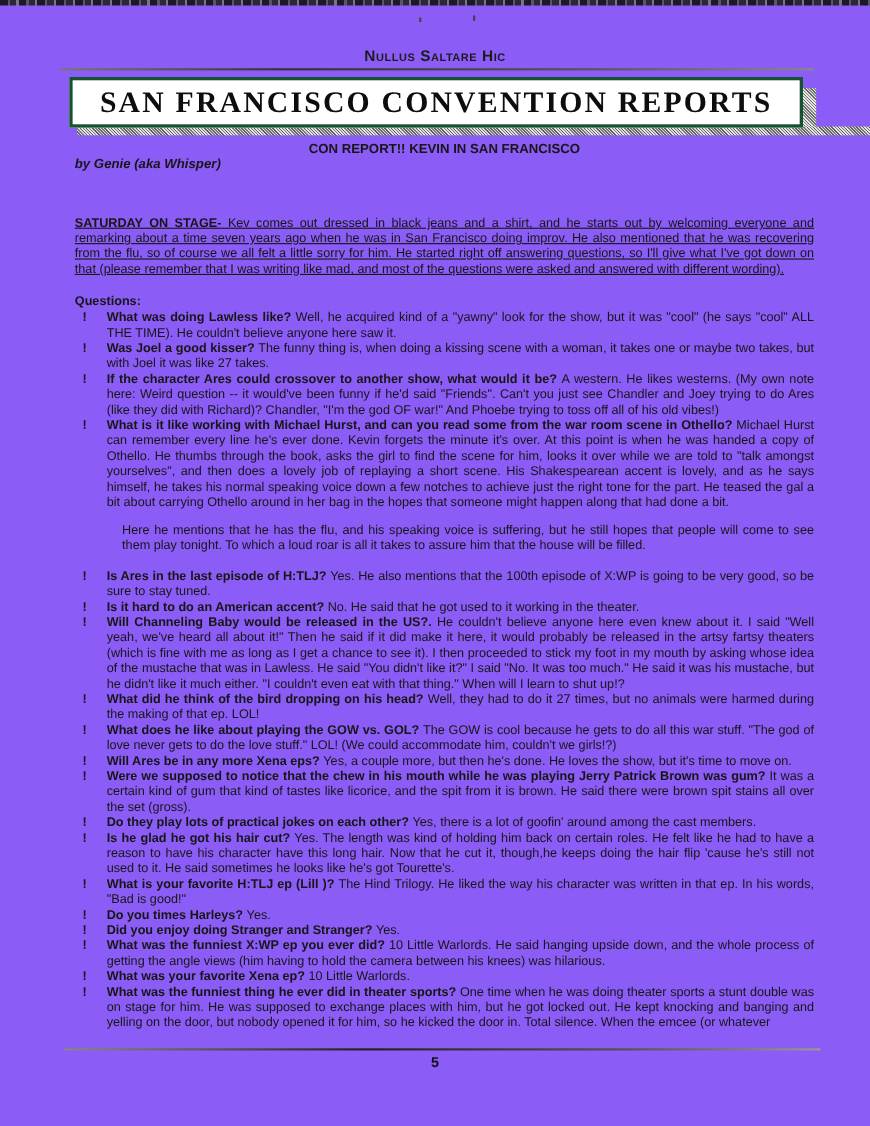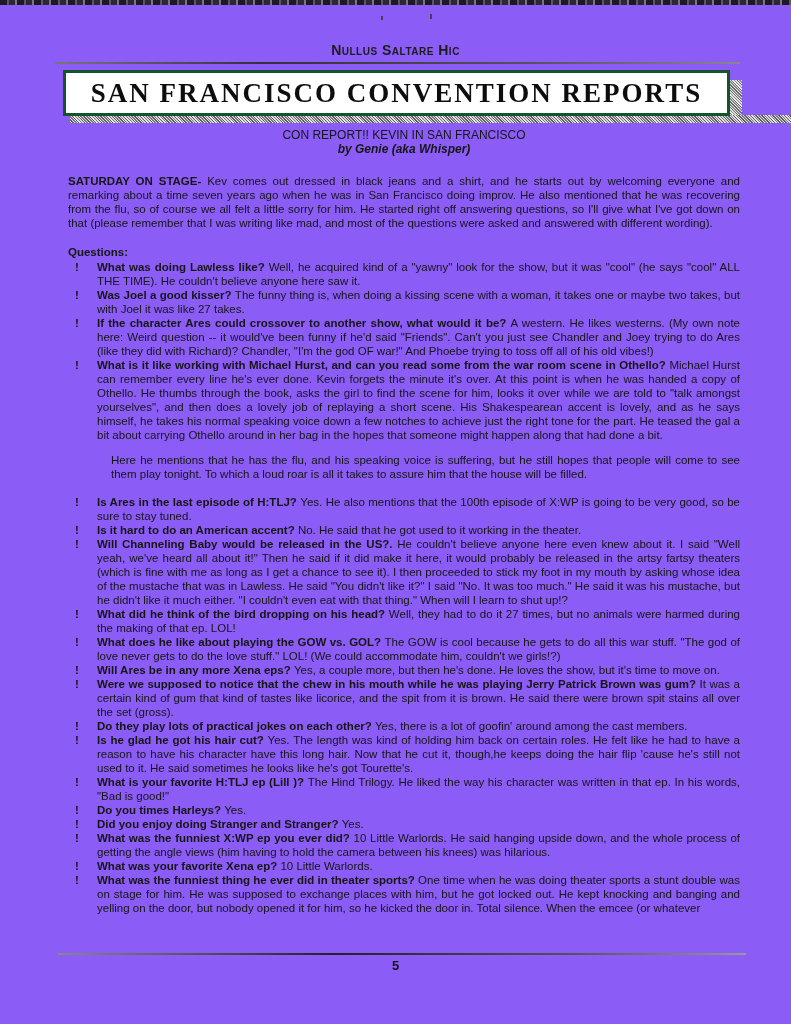--- a/index.html
+++ b/index.html
@@ -60,28 +60,29 @@
     position:absolute;top:115px;left:70px;width:721px;height:8px;
     background:repeating-linear-gradient(45deg,#7a7a7a 0 1px,#d8d8d8 1px 2px,#5d5d5d 2px 3px,#e7e7e7 3px 4px);
     z-index:1;
   }
 
   .content{
     position:absolute;top:128px;left:68px;width:672px;
     font-size:11.5px;line-height:14px;
   }
   .report-title{
-    text-align:center;font-weight:normal;font-size:12px;line-height:14px;
+    text-align:center;font-weight:bold;font-size:12px;line-height:14px;
   }
   .report-byline{
-    text-align:center;font-weight:bold;font-style:italic;font-size:12px;line-height:14px;
+    text-align:left;font-weight:bold;font-style:italic;font-size:12px;line-height:14px;
   }
   .para{
     text-align:justify;
-    margin-top:18px;
+    margin-top:40px;
+    text-decoration:underline;
   }
   .lead{font-weight:bold;}
   .questions-label{font-weight:bold;margin-top:15px;}
   .qa-list{margin-top:1px;}
   .qa-item{
     position:relative;
     padding-left:29px;
     text-align:justify;
   }
   .qa-item .bullet{

